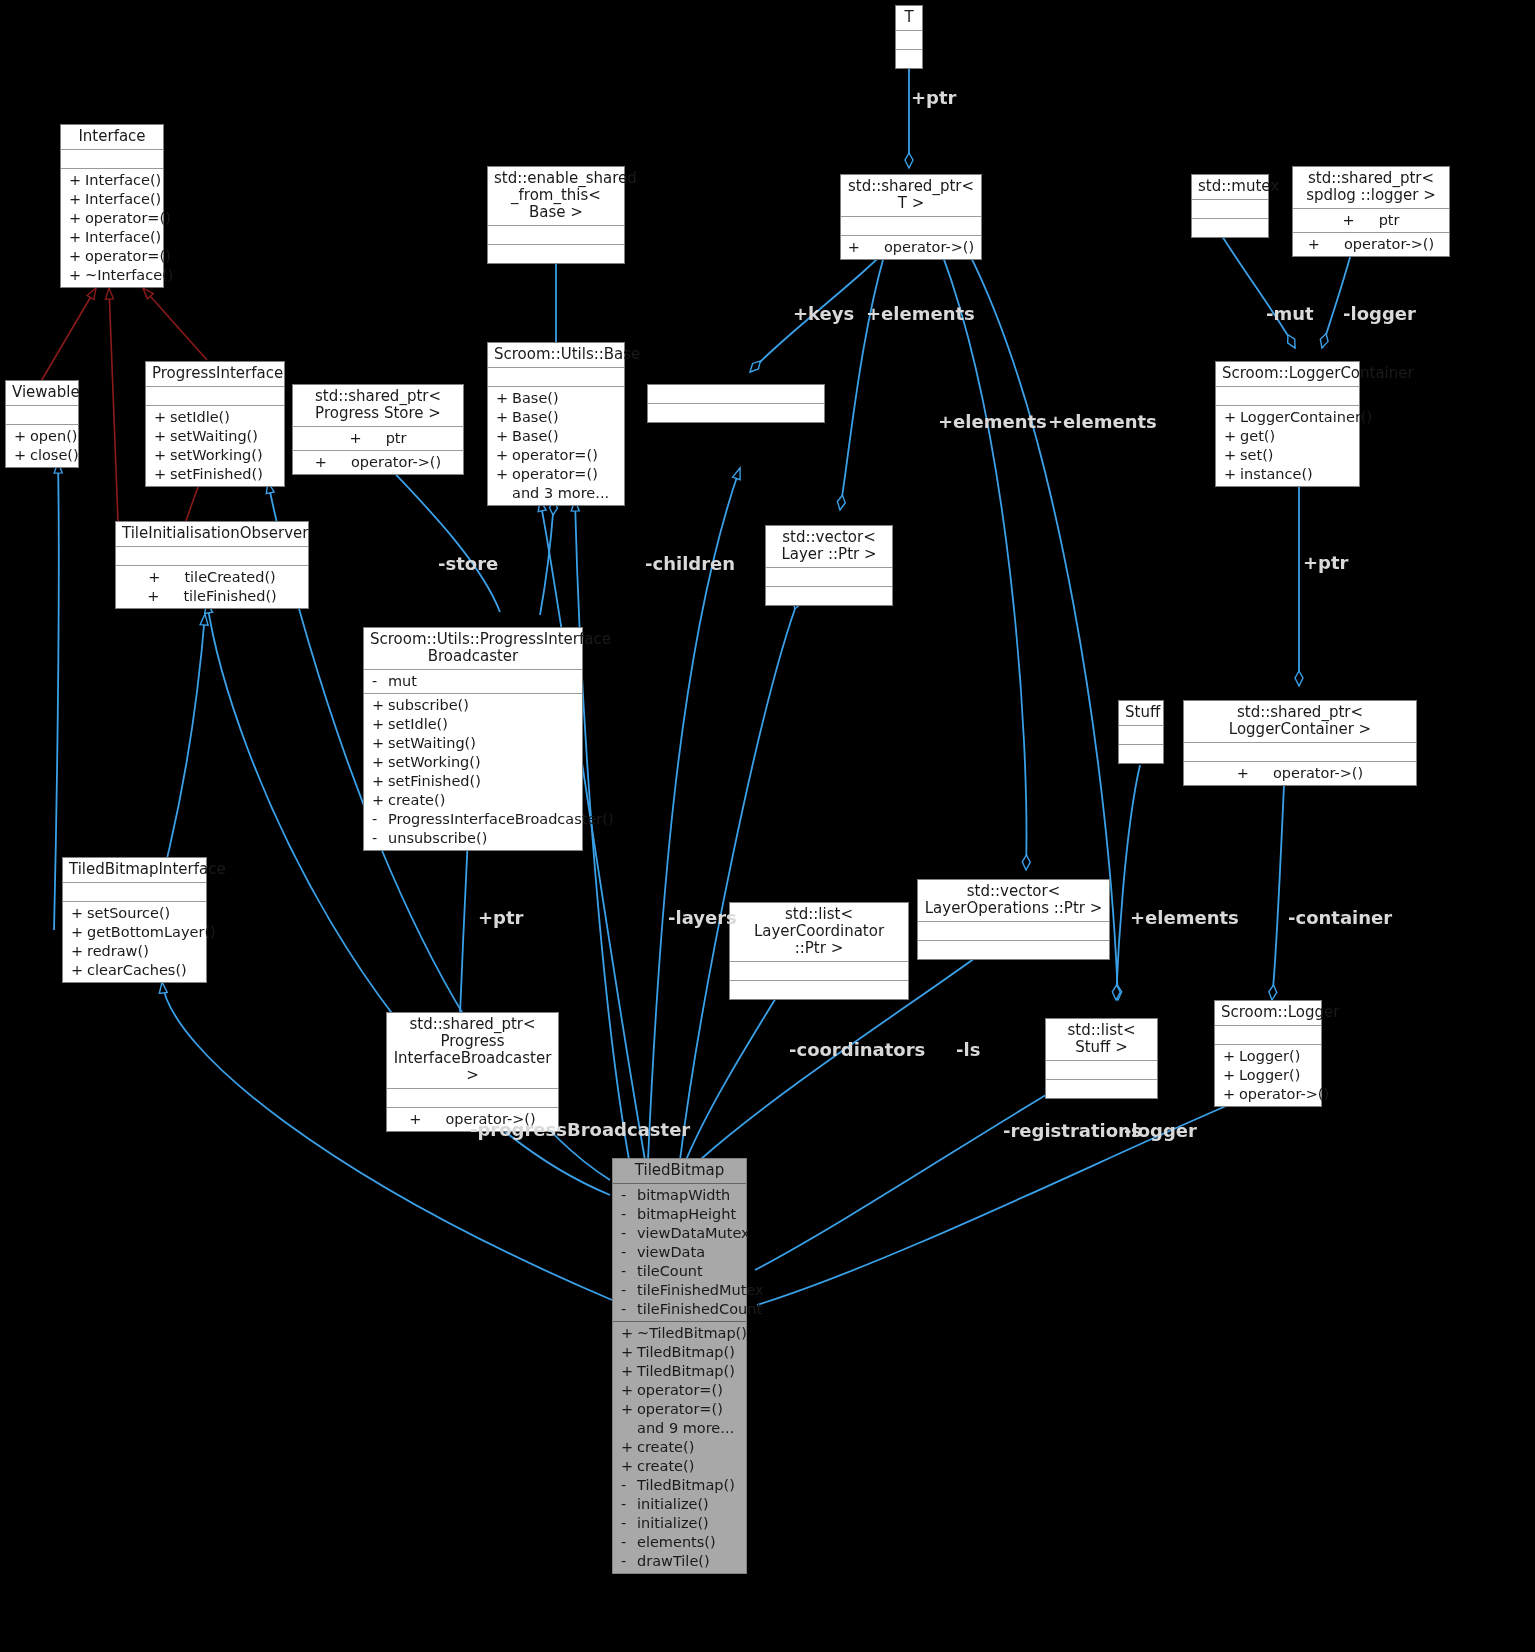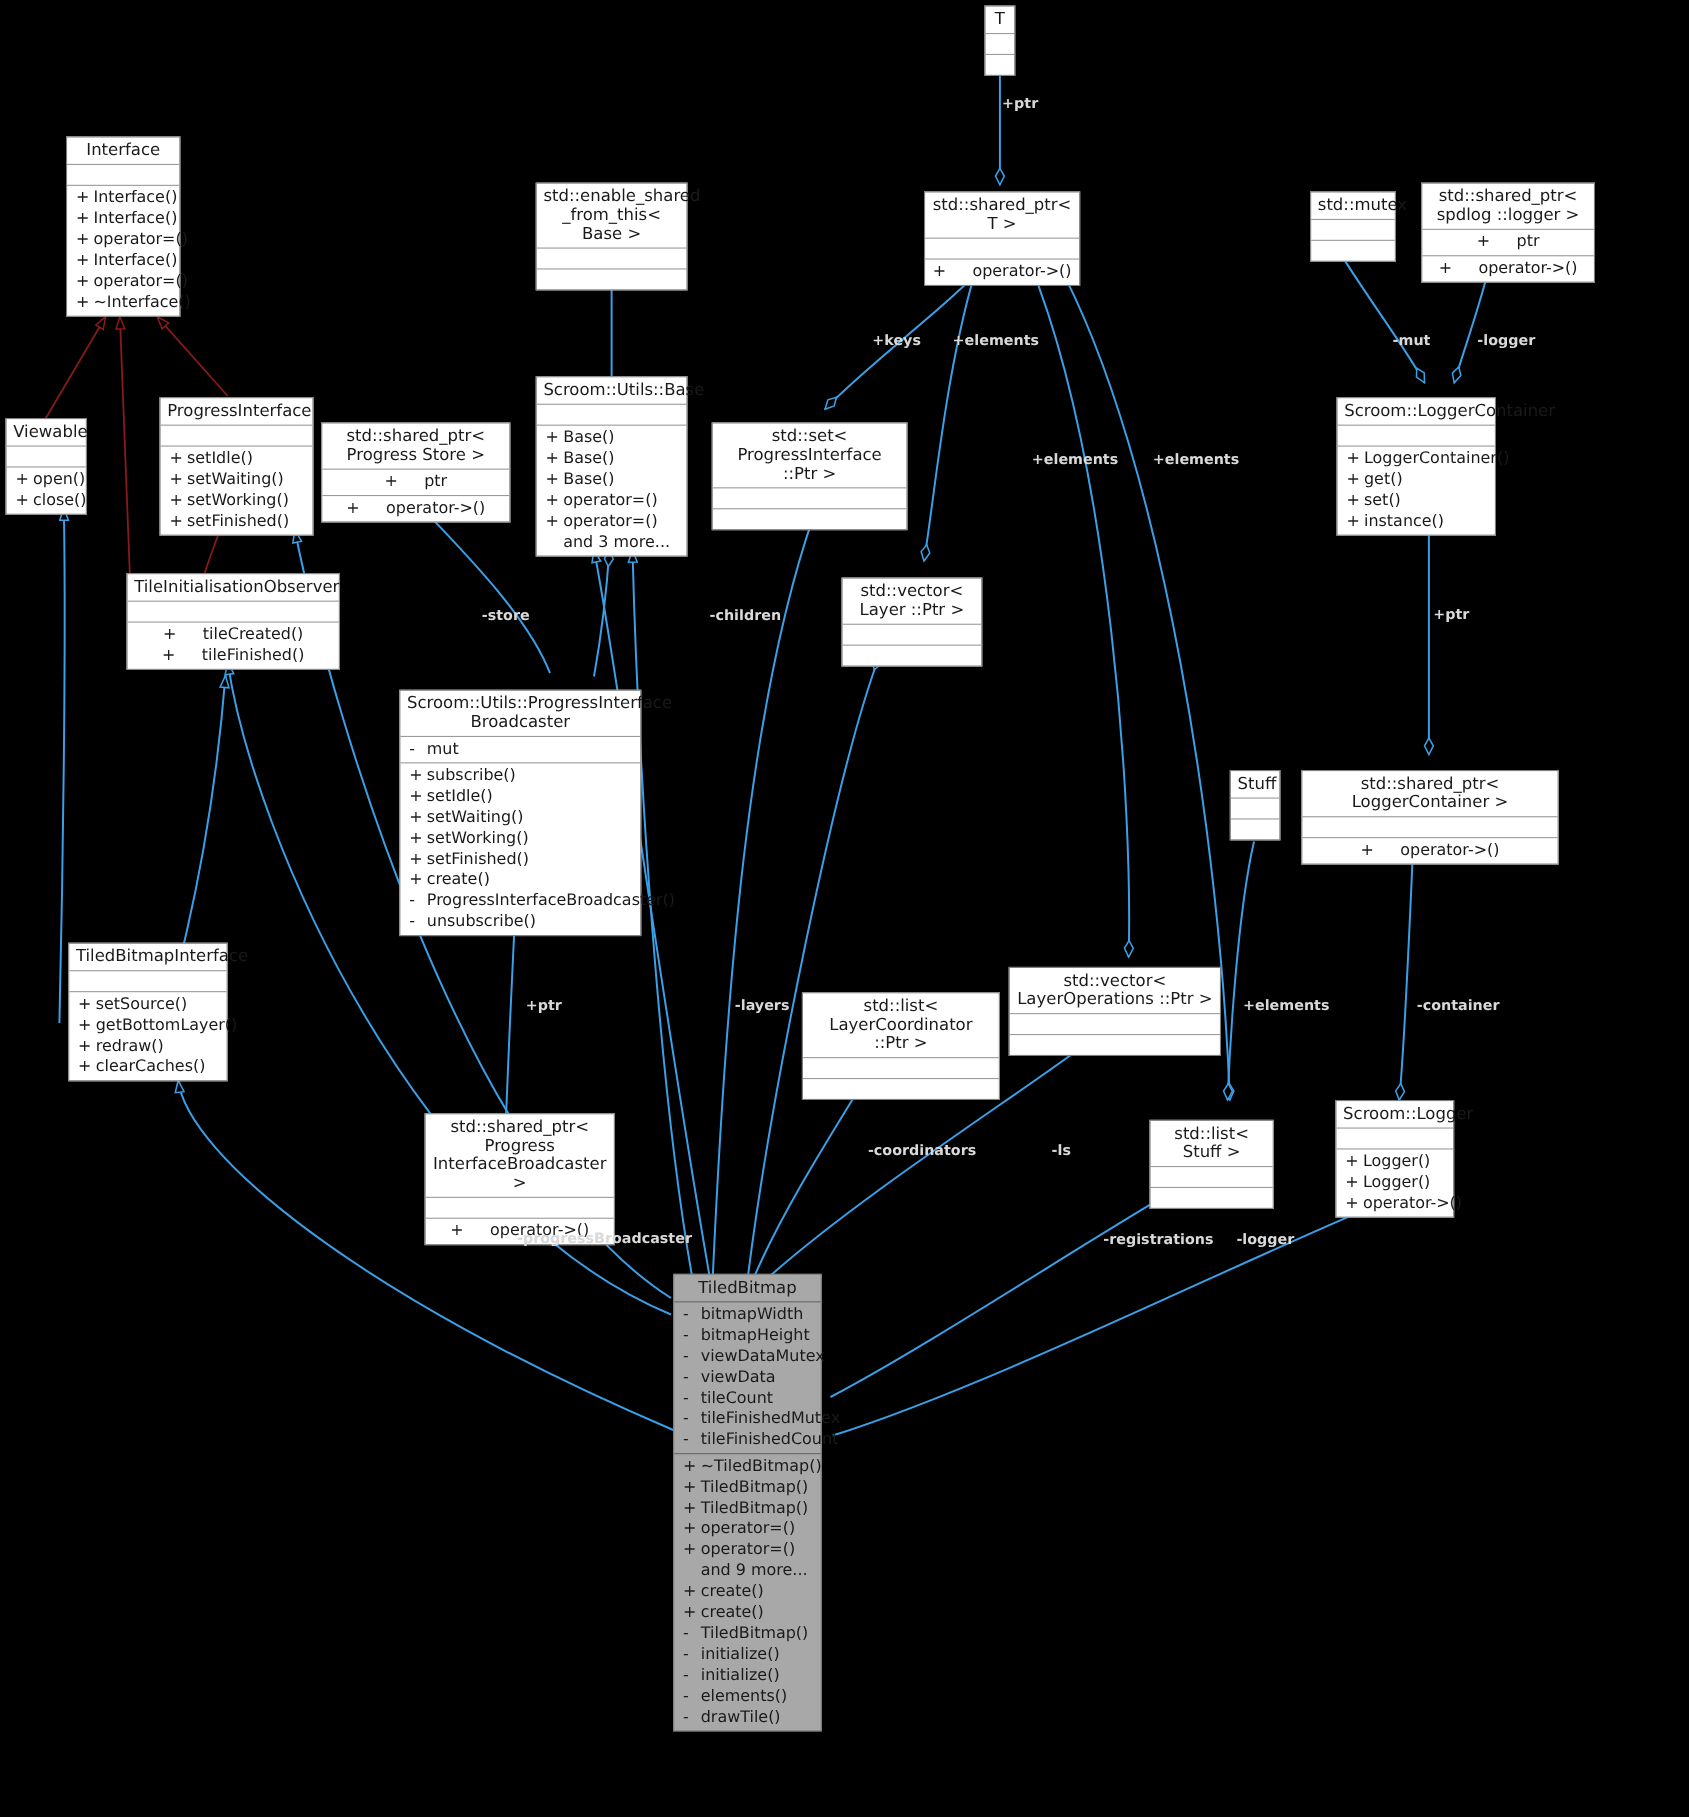--- a/index.html
+++ b/index.html
@@ -17,21 +17,21 @@
   .node .row{font-size:14.5px;color:#1a1a1a;line-height:19px;
         padding:0 4px 0 8px;white-space:nowrap;}
   .node .row .vis{display:inline-block;width:16px;text-align:left;}
   .node .row .nm{display:inline-block;}
   .node.centered .row{text-align:center;padding:0;}
   .node.centered .row .vis{width:auto;margin-right:24px;}
   .node.shaded{background:#a8a8a8;}
   .node.shaded .title{border-bottom:1px solid #666;}
   .node.shaded .attrs{border-bottom:1px solid #666;}
 
-  .elabel{position:absolute;color:#d9d9d9;font-size:13px;font-weight:bold;
+  .elabel{position:absolute;color:#d9d9d9;font-size:18px;font-weight:bold;
           white-space:nowrap;z-index:6;}
 </style>
 </head>
 <body>
 
 <div id="canvas">
 
   <svg class="edges" viewBox="0 0 1535 1652">
     <defs>
       <marker id="inh" markerWidth="14" markerHeight="14" refX="12" refY="5" orient="auto" markerUnits="userSpaceOnUse">
@@ -142,21 +142,20 @@
       <div class="row"><span class="vis">+</span><span class="nm">Base()</span></div>
       <div class="row"><span class="vis">+</span><span class="nm">Base()</span></div>
       <div class="row"><span class="vis">+</span><span class="nm">Base()</span></div>
       <div class="row"><span class="vis">+</span><span class="nm">operator=()</span></div>
       <div class="row"><span class="vis">+</span><span class="nm">operator=()</span></div>
       <div class="row" style="padding-left:24px;"><span class="nm">and 3 more...</span></div>
     </div>
   </div>
 
   <div class="node centered" style="left:647px;top:384px;width:178px;">
-    <div class="title">std::set&lt; ProgressInterface ::Ptr &gt;</div>
     <div class="attrs empty-sec"></div>
     <div class="ops empty-sec"></div>
   </div>
 
   <div class="node centered" style="left:895px;top:5px;width:28px;">
     <div class="title">T</div>
     <div class="attrs empty-sec"></div>
     <div class="ops empty-sec"></div>
   </div>
 

